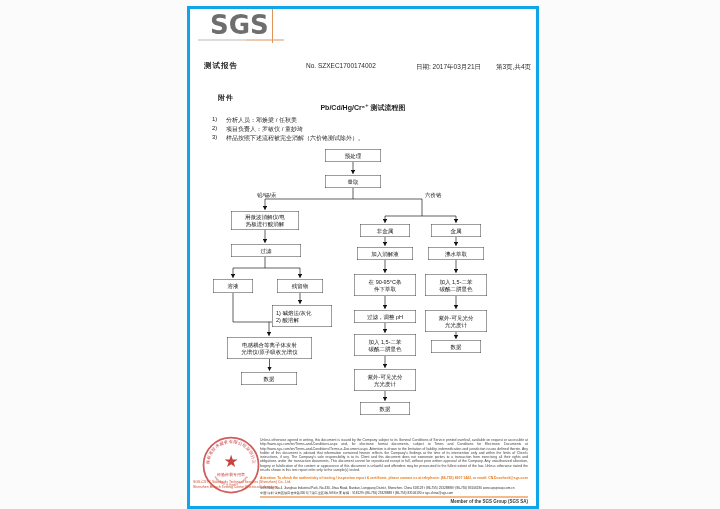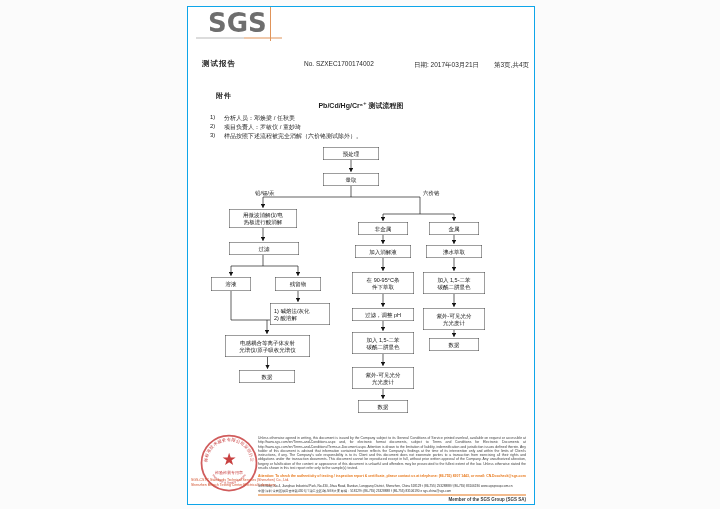--- a/index.html
+++ b/index.html
@@ -4,21 +4,21 @@
 <style>
   html,body { margin:0; padding:0; }
   body {
     width:720px; height:509px; overflow:hidden; position:relative;
     background:#fbfbfb;
     font-family:"Liberation Sans","DejaVu Sans",sans-serif;
     color:#1e1e1e;
   }
   .sheet {
     position:absolute; left:187px; top:6px; width:346px; height:497px;
-    background:#ffffff; border:1px solid #0ea5e9; overflow:hidden;
+    background:#ffffff; border:3px solid #0ea5e9; overflow:hidden;
   }
   .sheet-inner {
     position:absolute; left:0; top:0; width:692px; height:994px;
     transform:scale(0.5); transform-origin:0 0;
   }
   .abs { position:absolute; }
 
   
   .logo { left:40px; top:2px; font-size:52px; font-weight:bold; color:#6e6e6e; letter-spacing:0px; font-family:"DejaVu Sans","Liberation Sans",sans-serif; }
   .logo-hline-gray { left:16px; top:61px; width:96px; height:2px; background:#b9b9b9; }

